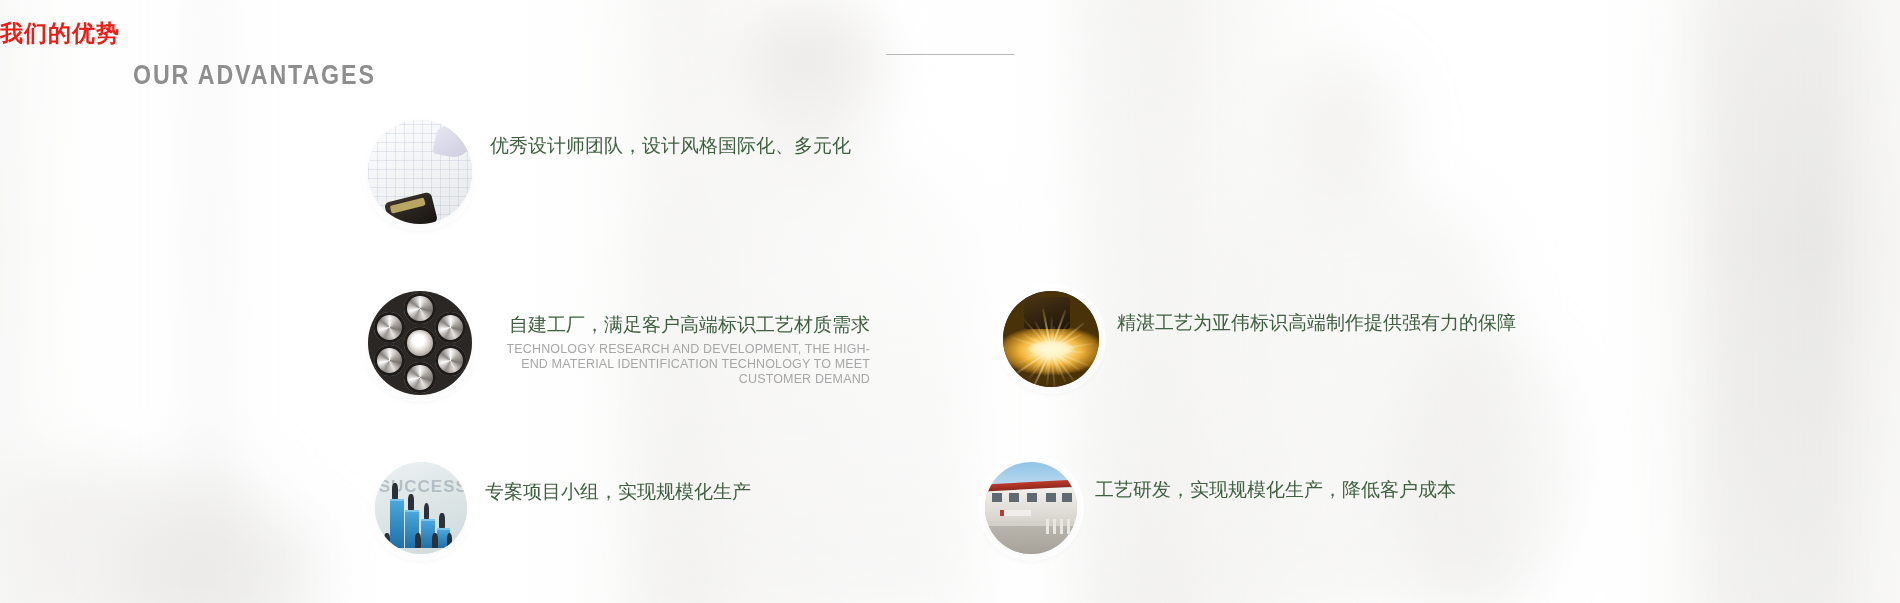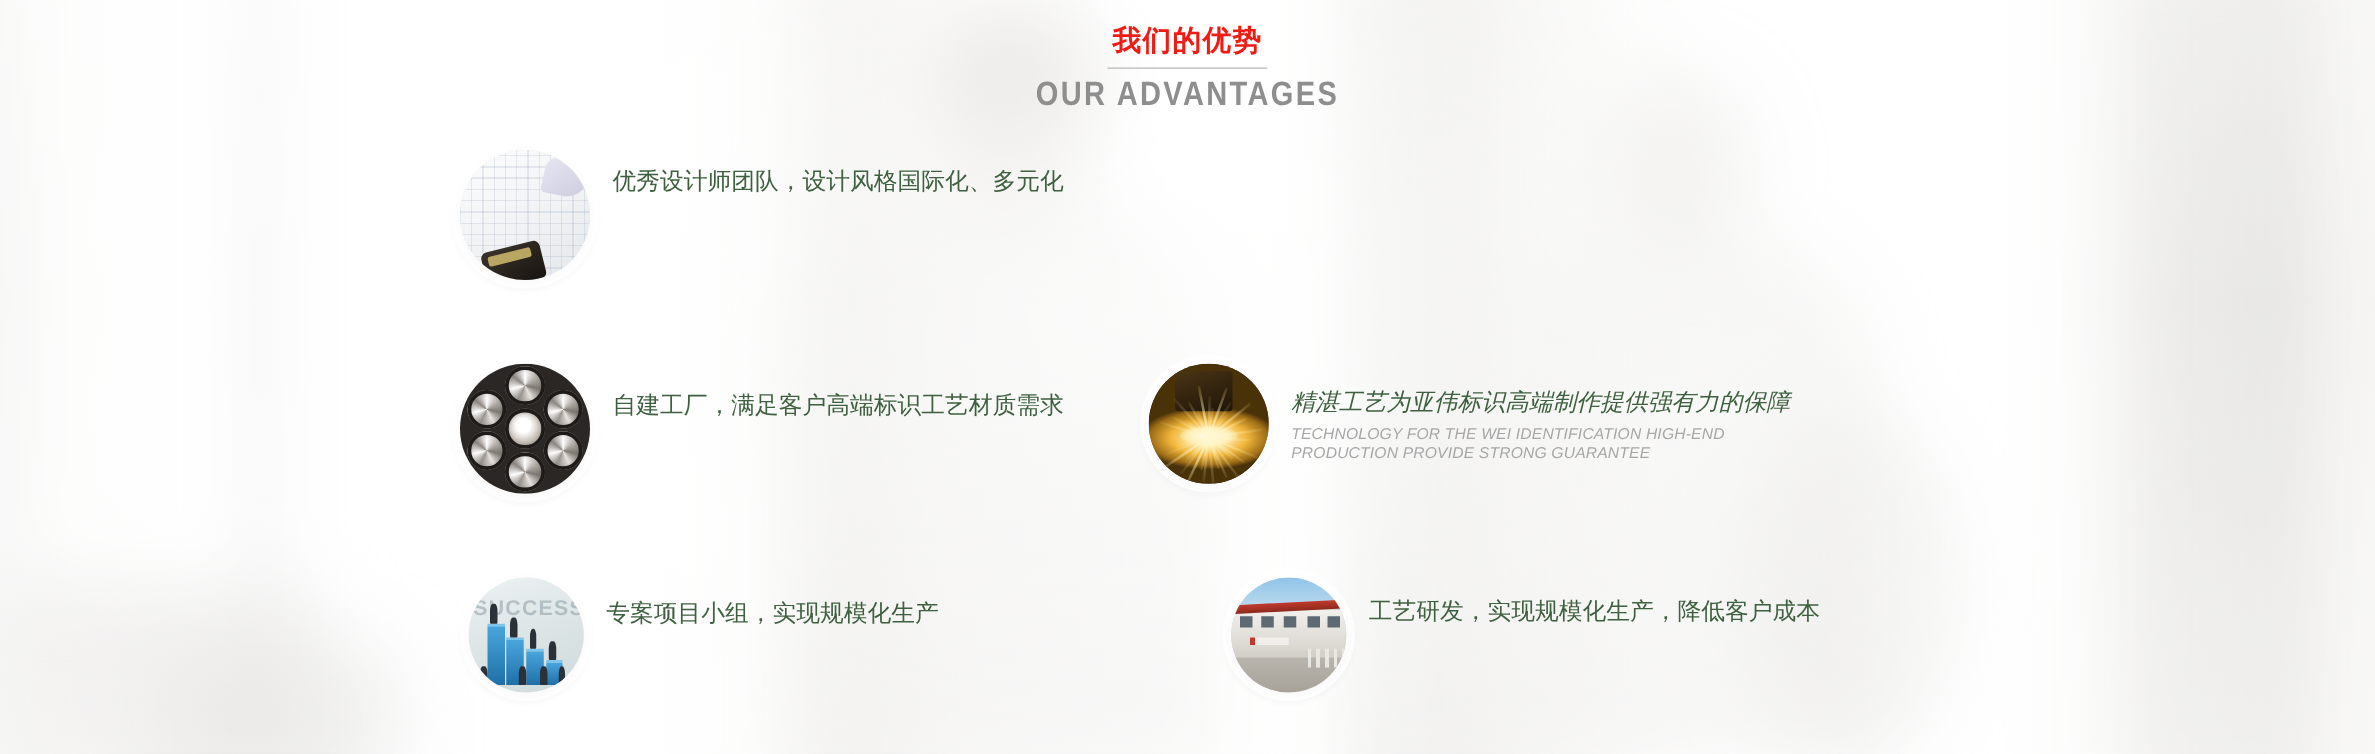--- a/index.html
+++ b/index.html
@@ -73,21 +73,21 @@
   }
 
   
   .content { position: absolute; inset: 0; }
 
   
   .section-header {
     position: absolute;
     left: 0; right: 0;
     top: 18px;
-    text-align: center;
+    text-align: left;
   }
   .sh-cn {
     font-size: 23px;
     line-height: 30px;
     font-weight: 700;
     color: #ee1c15;
     letter-spacing: 1px;
     font-family: "DejaVu Sans", "Liberation Sans", sans-serif;
   }
   .sh-rule {
@@ -104,20 +104,21 @@
     letter-spacing: 2.2px;
     transform: scaleX(0.86);
     font-family: "Liberation Sans Narrow", "Liberation Sans", sans-serif;
   }
 
   
   .feature {
     position: absolute;
     display: flex;
     align-items: flex-start;
+    text-align: right;
   }
 
   .feature-icon {
     position: relative;
     flex: 0 0 auto;
     border-radius: 50%;
     overflow: hidden;
     background: #e9e9e9;
     box-shadow:
       0 0 0 7px rgba(255,255,255,0.80),
@@ -142,21 +143,21 @@
     color: #a7a7a7;
     letter-spacing: 0.15px;
     font-family: "Liberation Sans", sans-serif;
     text-transform: uppercase;
     max-width: 380px;
   }
 
   
   .f1 { left: 368px;  top: 120px; }
   .f2 { left: 368px;  top: 291px; }
-  .f3 { left: 919px;  top: 291px; font-style: italic; }
+  .f3 { left: 1003px;  top: 291px; }
   .f4 { left: 375px;  top: 462px; }
   .f5 { left: 985px;  top: 462px; }
 
   .f1 .feature-icon { width: 104px; height: 104px; margin-right: 18px; }
   .f2 .feature-icon { width: 104px; height: 104px; margin-right: 18px; }
   .f3 .feature-icon { width:  96px; height:  96px; margin-right: 18px; }
   .f4 .feature-icon { width:  92px; height:  92px; margin-right: 18px; }
   .f5 .feature-icon { width:  92px; height:  92px; margin-right: 18px; }
 
   .f1 .feature-text { padding-top: 12px; }
@@ -380,20 +381,21 @@
             <div class="pipe p2"></div>
             <div class="pipe p3"></div>
           <div class="pipe p4"></div>
             <div class="pipe p5"></div>
             <div class="pipe p6"></div>
           <div class="pipe p7"></div>
         </div>
       </div>
       <div class="feature-text">
         <div class="feature-title">自建工厂，满足客户高端标识工艺材质需求</div>
+        <div class="feature-sub">TECHNOLOGY RESEARCH AND DEVELOPMENT, THE HIGH-END MATERIAL IDENTIFICATION TECHNOLOGY TO MEET CUSTOMER DEMAND</div>
       </div>
     </div>
 
     <div class="feature f3">
       <div class="feature-icon">
         <div class="art art-weld" id="weld-art">
           <div class="head"></div>
           <div class="flare"></div>
         <div class="spark" style="transform: rotate(-175deg) scaleX(0.45); opacity: 0.35;"></div>
             <div class="spark" style="transform: rotate(-162.706deg) scaleX(0.82); opacity: 0.52;"></div>
@@ -426,21 +428,20 @@
             <div class="spark" style="transform: rotate(115.235deg) scaleX(0.91); opacity: 0.91;"></div>
             <div class="spark" style="transform: rotate(127.529deg) scaleX(0.73); opacity: 0.48;"></div>
             <div class="spark" style="transform: rotate(133.824deg) scaleX(0.55); opacity: 0.65;"></div>
             <div class="spark" style="transform: rotate(146.118deg) scaleX(0.92); opacity: 0.82;"></div>
             <div class="spark" style="transform: rotate(158.412deg) scaleX(0.74); opacity: 0.39;"></div>
             <div class="spark" style="transform: rotate(164.706deg) scaleX(0.56); opacity: 0.56;"></div>
           </div>
       </div>
       <div class="feature-text">
         <div class="feature-title">精湛工艺为亚伟标识高端制作提供强有力的保障</div>
-        <div class="feature-sub">TECHNOLOGY FOR THE WEI IDENTIFICATION  HIGH-END PRODUCTION PROVIDE  STRONG GUARANTEE</div>
       </div>
     </div>
 
     <div class="feature f4">
       <div class="feature-icon">
         <div class="art art-chart">
           <div class="word">SUCCESS</div>
           <div class="bar b1"></div>
             <div class="bar b2"></div>
           <div class="bar b3"></div>

